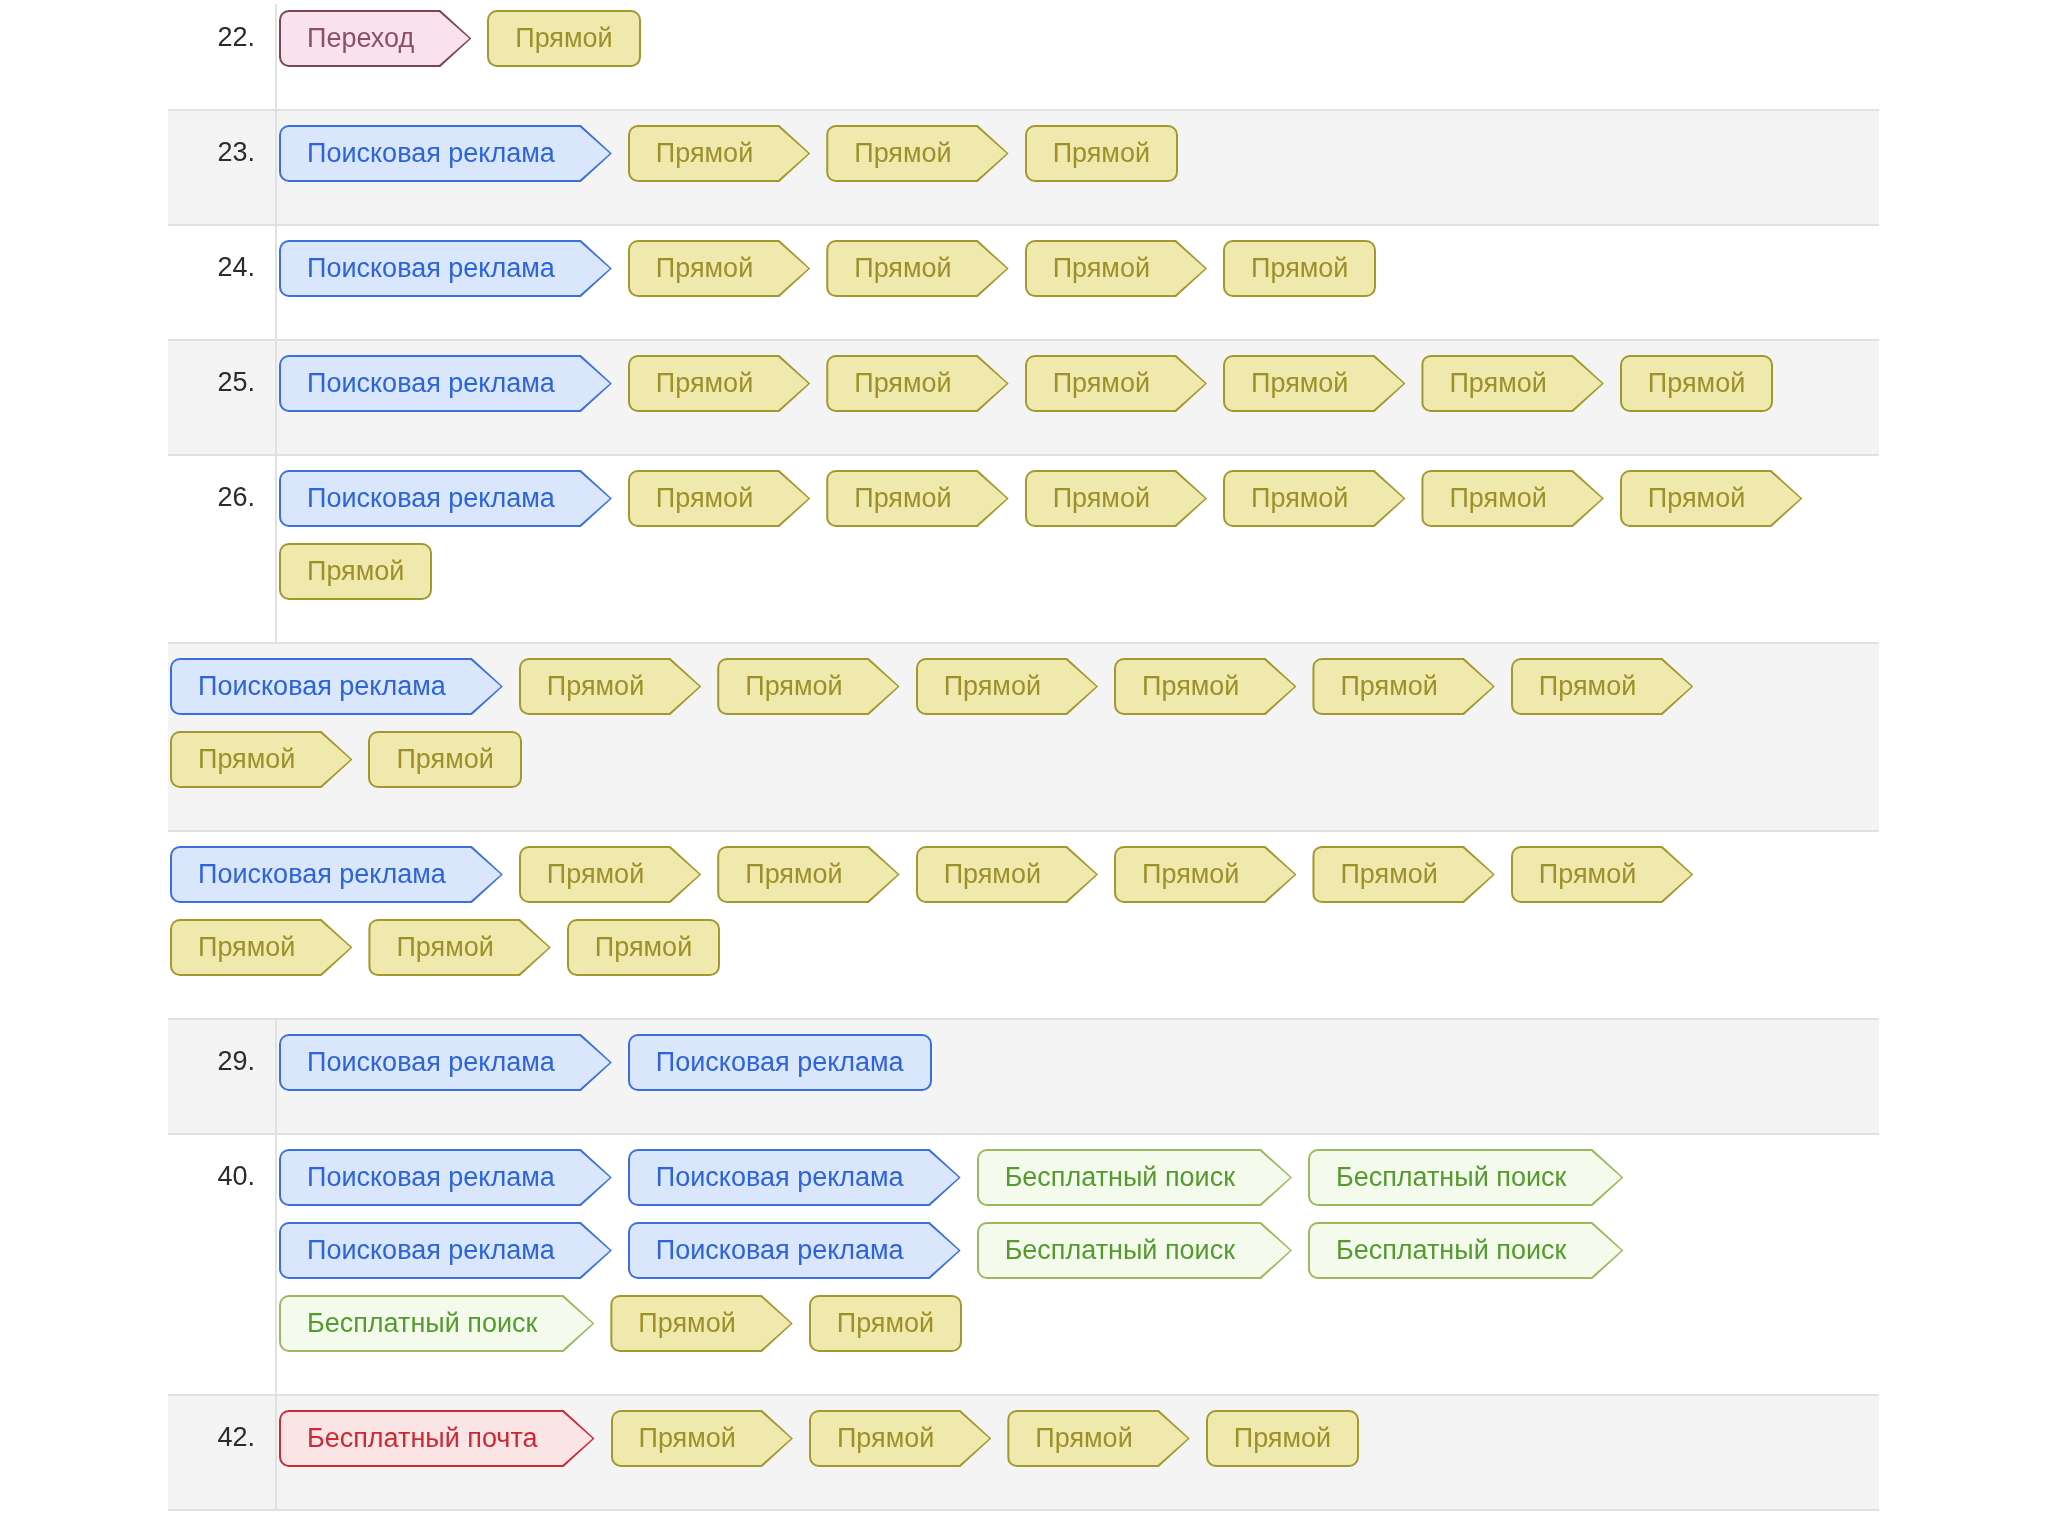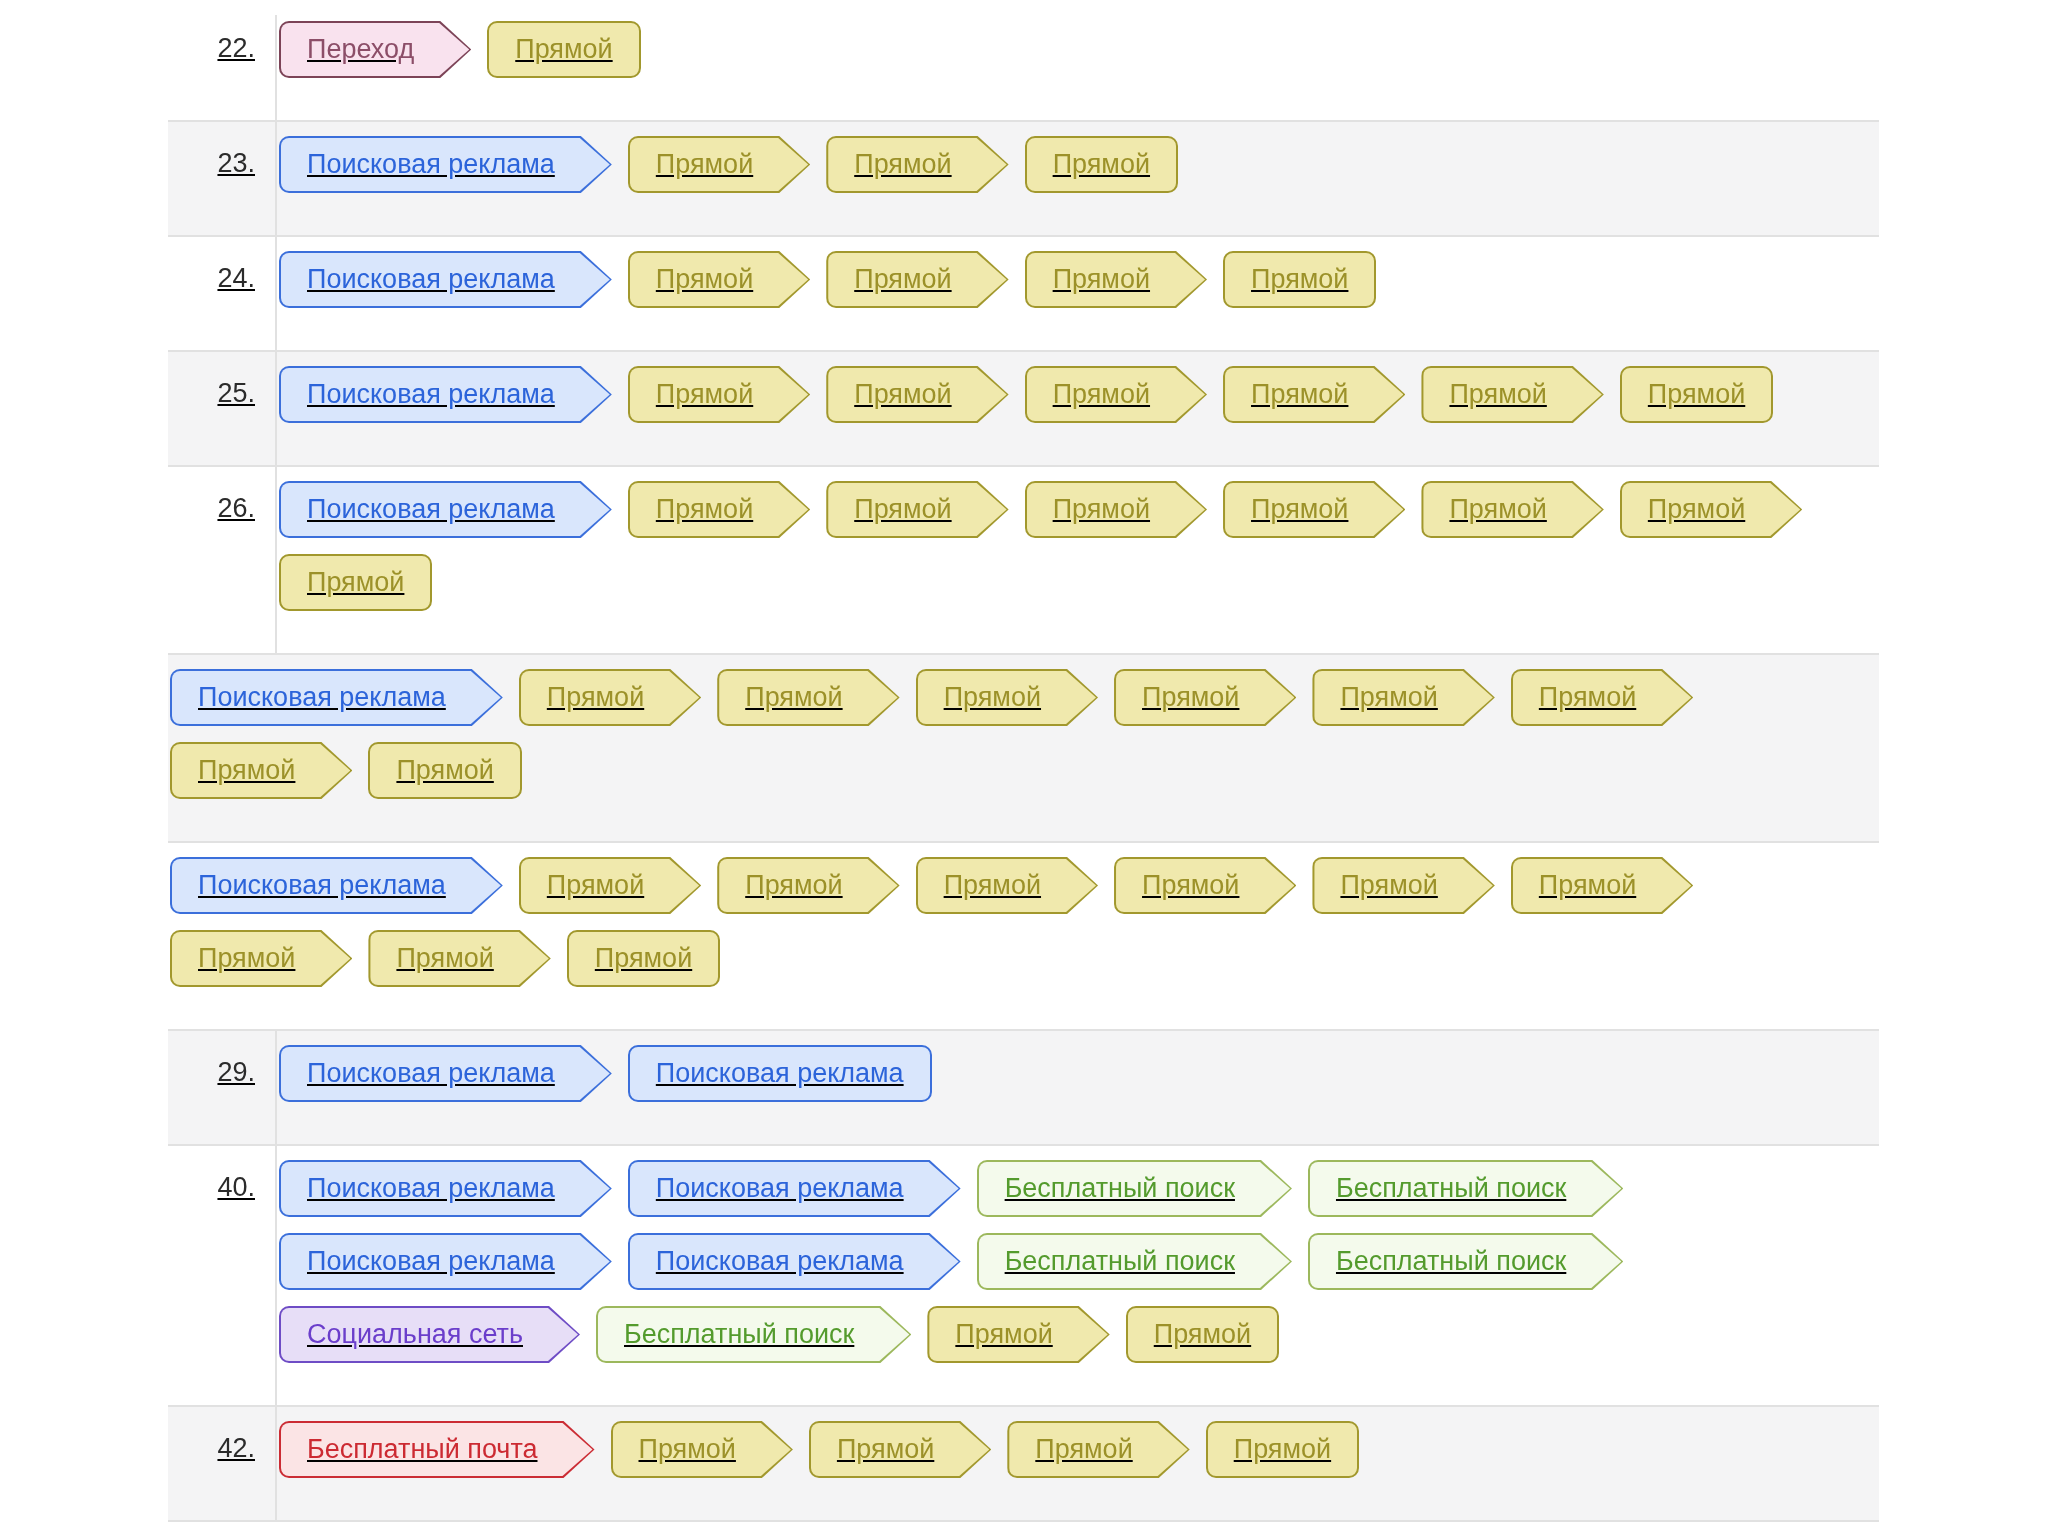--- a/index.html
+++ b/index.html
@@ -7,24 +7,23 @@
     padding: 0;
     width: 2048px;
     height: 1536px;
     background: #ffffff;
     font-family: "Liberation Sans", sans-serif;
     overflow: hidden;
   }
   .paths-table {
     position: absolute;
     left: 168px;
-    top: 15px;
+    top: 4px;
     width: 1711px;
     border-bottom: 2px solid #e1e1e1;
-    text-decoration: underline;
   }
   .row {
     display: flex;
     border-top: 2px solid #e1e1e1;
     background: #ffffff;
   }
   .row--first { border-top: none; }
   .row--odd { background: #f4f4f5; }
   .num-cell {
     flex: 0 0 109px;
@@ -286,23 +285,20 @@
         </span>
         <span class="chip chip--arrow" style="--bg: #d9e6fc; --bd: #3b6fdb; --fg: #2c64da;">
           <span class="chip__label">Поисковая реклама</span>
         </span>
         <span class="chip chip--arrow" style="--bg: #f4faec; --bd: #9cb85c; --fg: #549b2d;">
           <span class="chip__label">Бесплатный поиск</span>
         </span>
         <span class="chip chip--arrow" style="--bg: #f4faec; --bd: #9cb85c; --fg: #549b2d;">
           <span class="chip__label">Бесплатный поиск</span>
         </span>
-        <span class="chip chip--arrow" style="--bg: #e7def7; --bd: #6e4cc5; --fg: #6b3ecb;">
-          <span class="chip__label">Социальная сеть</span>
-        </span>
         <span class="chip chip--arrow" style="--bg: #f4faec; --bd: #9cb85c; --fg: #549b2d;">
           <span class="chip__label">Бесплатный поиск</span>
         </span>
         <span class="chip chip--arrow" style="--bg: #f0e9ad; --bd: #a2982d; --fg: #9c9129;">
           <span class="chip__label">Прямой</span>
         </span>
         <span class="chip chip--end" style="--bg: #f0e9ad; --bd: #a2982d; --fg: #9c9129;">
           <span class="chip__label">Прямой</span>
         </span>
       </div>

